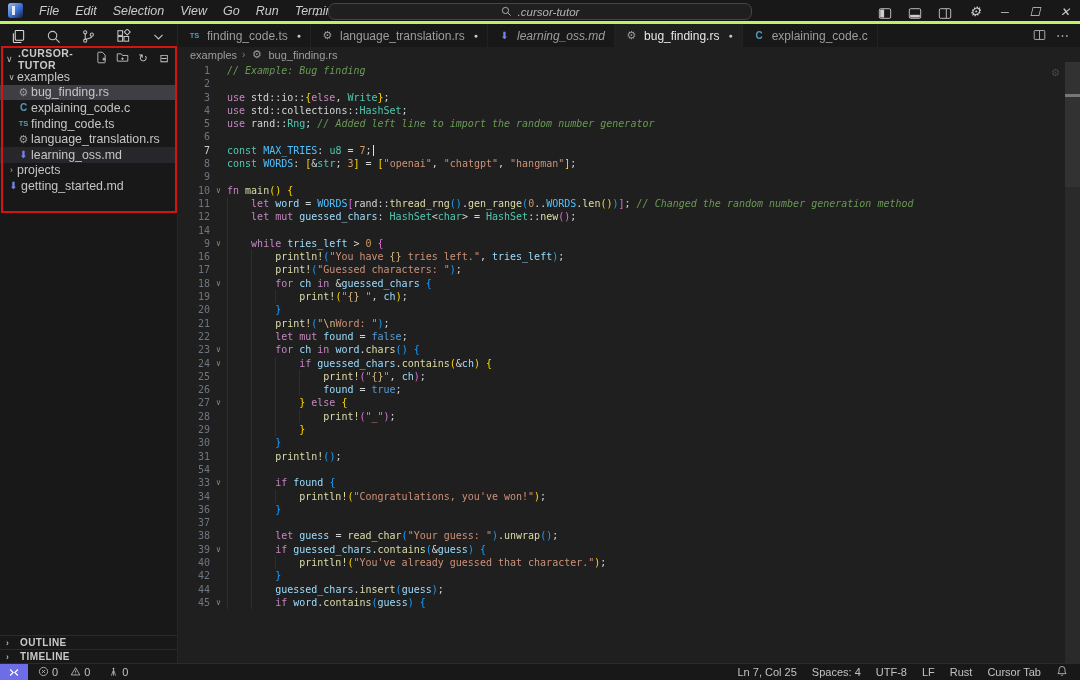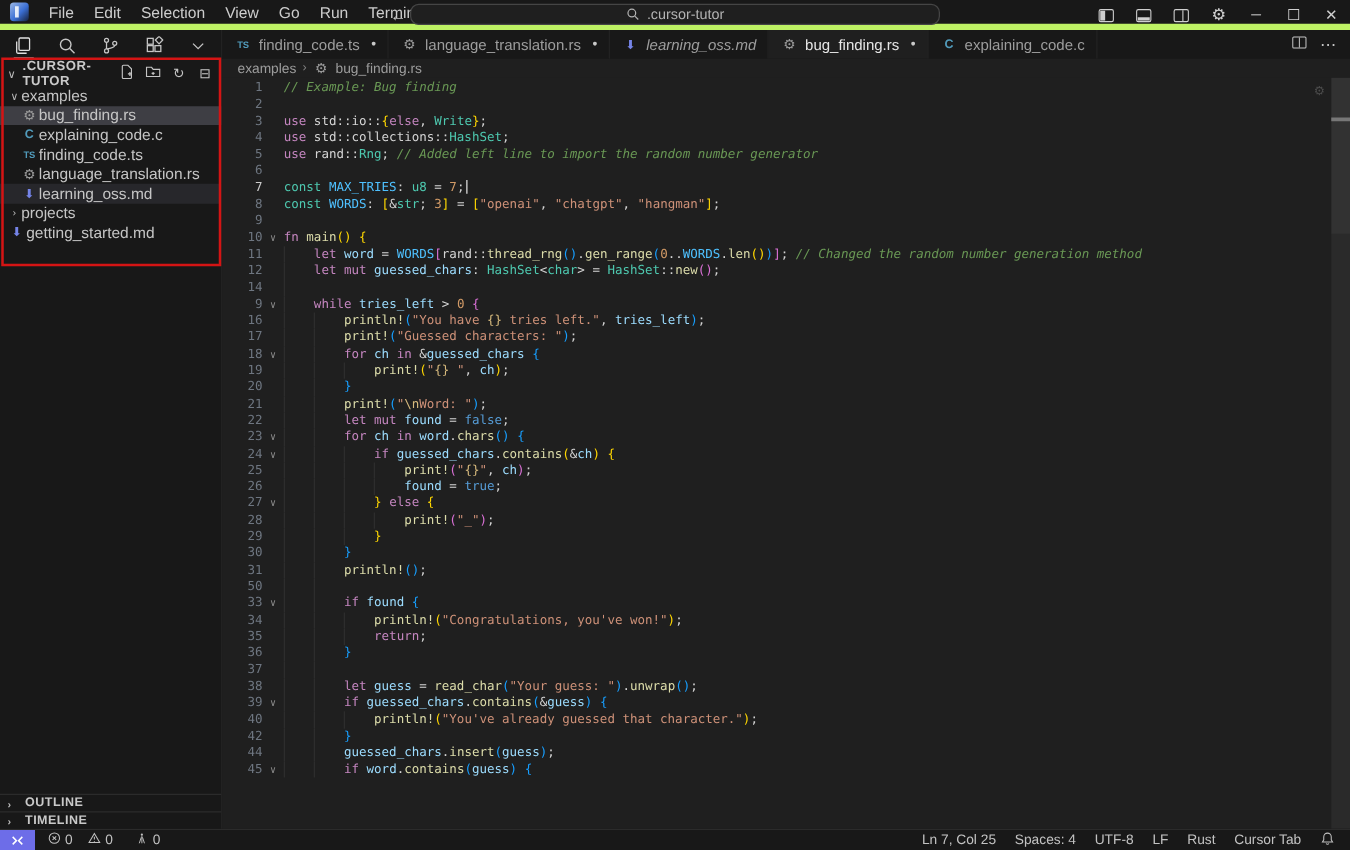--- a/index.html
+++ b/index.html
@@ -1,22 +1,22 @@
 <!DOCTYPE html>
 <html><head>
 <meta charset="utf-8">
 <style>
   * { margin:0; padding:0; box-sizing:border-box; }
   html,body { width:1080px; height:680px; overflow:hidden; background:#181818;
     font-family:"Liberation Sans", sans-serif; -webkit-font-smoothing:antialiased; }
   .screen { position:relative; width:1080px; height:680px; background:#181818; color:#cccccc; }
 
   
-  .titlebar { position:relative; height:24px; background:#181818; border-bottom:5px solid #bef264;
-    display:flex; align-items:center; }
+  .titlebar { position:relative; height:24px; background:#181818; border-bottom:3px solid #bef264;
+    display:flex; align-items:center;font-style:italic; }
   .logo { width:15px; height:15px; margin:0 8px 0 8px; border-radius:3px;
     background:linear-gradient(135deg,#9db9e8,#3b6fd4 55%,#16203a); position:relative; }
   .logo:after { content:""; position:absolute; left:4px; top:3px; width:3px; height:9px; background:rgba(255,255,255,.85); }
   .menus { display:flex; }
   .menu-item { font-size:12.5px; color:#cccccc; padding:0 8px; height:24px; line-height:24px; cursor:default; }
   .navarrows { position:absolute; left:312px; top:0; height:24px; display:flex; align-items:center; gap:12px;
     font-size:13px; }
   .nav-back { color:#c5c5c5; } .nav-fwd { color:#6a6a6a; }
   .searchbox { position:absolute; left:50%; top:3px; transform:translateX(-50%);
     width:424px; height:17px; background:#1f1f1f; border:1px solid #454545; border-radius:7px;
@@ -321,24 +321,23 @@
             <div class="cl"><span class="ln">22</span><span class="fold"></span><span class="txt"><i class="guide" style="left: 0ch;"></i><i class="guide" style="left: 4ch;"></i><span class="tk-pn">        </span><span class="tk-kw">let mut</span><span class="tk-vr"> found</span><span class="tk-pn"> = </span><span class="tk-bo">false</span><span class="tk-pn">;</span></span></div>
             <div class="cl"><span class="ln">23</span><span class="fold">∨</span><span class="txt"><i class="guide" style="left: 0ch;"></i><i class="guide" style="left: 4ch;"></i><span class="tk-pn">        </span><span class="tk-kw">for</span><span class="tk-vr"> ch</span><span class="tk-kw"> in</span><span class="tk-vr"> word</span><span class="tk-pn">.</span><span class="tk-fx">chars</span><span class="tk-b2">(</span><span class="tk-b2">)</span><span class="tk-pn"> </span><span class="tk-b2">{</span></span></div>
             <div class="cl"><span class="ln">24</span><span class="fold">∨</span><span class="txt"><i class="guide" style="left: 0ch;"></i><i class="guide" style="left: 4ch;"></i><i class="guide" style="left: 8ch;"></i><span class="tk-pn">            </span><span class="tk-kw">if</span><span class="tk-vr"> guessed_chars</span><span class="tk-pn">.</span><span class="tk-fx">contains</span><span class="tk-b0">(</span><span class="tk-pn">&amp;</span><span class="tk-vr">ch</span><span class="tk-b0">)</span><span class="tk-pn"> </span><span class="tk-b0">{</span></span></div>
             <div class="cl"><span class="ln">25</span><span class="fold"></span><span class="txt"><i class="guide" style="left: 0ch;"></i><i class="guide" style="left: 4ch;"></i><i class="guide" style="left: 8ch;"></i><i class="guide" style="left: 12ch;"></i><span class="tk-pn">                </span><span class="tk-fx">print!</span><span class="tk-b1">(</span><span class="tk-st">"</span><span class="tk-es">{}</span><span class="tk-st">"</span><span class="tk-pn">, </span><span class="tk-vr">ch</span><span class="tk-b1">)</span><span class="tk-pn">;</span></span></div>
             <div class="cl"><span class="ln">26</span><span class="fold"></span><span class="txt"><i class="guide" style="left: 0ch;"></i><i class="guide" style="left: 4ch;"></i><i class="guide" style="left: 8ch;"></i><i class="guide" style="left: 12ch;"></i><span class="tk-pn">                </span><span class="tk-vr">found</span><span class="tk-pn"> = </span><span class="tk-bo">true</span><span class="tk-pn">;</span></span></div>
             <div class="cl"><span class="ln">27</span><span class="fold">∨</span><span class="txt"><i class="guide" style="left: 0ch;"></i><i class="guide" style="left: 4ch;"></i><i class="guide" style="left: 8ch;"></i><span class="tk-pn">            </span><span class="tk-b0">}</span><span class="tk-kw"> else</span><span class="tk-pn"> </span><span class="tk-b0">{</span></span></div>
             <div class="cl"><span class="ln">28</span><span class="fold"></span><span class="txt"><i class="guide" style="left: 0ch;"></i><i class="guide" style="left: 4ch;"></i><i class="guide" style="left: 8ch;"></i><i class="guide" style="left: 12ch;"></i><span class="tk-pn">                </span><span class="tk-fx">print!</span><span class="tk-b1">(</span><span class="tk-st">"_"</span><span class="tk-b1">)</span><span class="tk-pn">;</span></span></div>
             <div class="cl"><span class="ln">29</span><span class="fold"></span><span class="txt"><i class="guide" style="left: 0ch;"></i><i class="guide" style="left: 4ch;"></i><i class="guide" style="left: 8ch;"></i><span class="tk-pn">            </span><span class="tk-b0">}</span></span></div>
             <div class="cl"><span class="ln">30</span><span class="fold"></span><span class="txt"><i class="guide" style="left: 0ch;"></i><i class="guide" style="left: 4ch;"></i><span class="tk-pn">        </span><span class="tk-b2">}</span></span></div>
             <div class="cl"><span class="ln">31</span><span class="fold"></span><span class="txt"><i class="guide" style="left: 0ch;"></i><i class="guide" style="left: 4ch;"></i><span class="tk-pn">        </span><span class="tk-fx">println!</span><span class="tk-b2">(</span><span class="tk-b2">)</span><span class="tk-pn">;</span></span></div>
-            <div class="cl"><span class="ln">50</span><span class="fold"></span><span class="txt"><i class="guide" style="left: 0ch;"></i><i class="guide" style="left: 4ch;"></i></span></div>
+            <div class="cl"><span class="ln">54</span><span class="fold"></span><span class="txt"><i class="guide" style="left: 0ch;"></i><i class="guide" style="left: 4ch;"></i></span></div>
             <div class="cl"><span class="ln">33</span><span class="fold">∨</span><span class="txt"><i class="guide" style="left: 0ch;"></i><i class="guide" style="left: 4ch;"></i><span class="tk-pn">        </span><span class="tk-kw">if</span><span class="tk-vr"> found</span><span class="tk-pn"> </span><span class="tk-b2">{</span></span></div>
             <div class="cl"><span class="ln">34</span><span class="fold"></span><span class="txt"><i class="guide" style="left: 0ch;"></i><i class="guide" style="left: 4ch;"></i><i class="guide" style="left: 8ch;"></i><span class="tk-pn">            </span><span class="tk-fx">println!</span><span class="tk-b0">(</span><span class="tk-st">"Congratulations, you've won!"</span><span class="tk-b0">)</span><span class="tk-pn">;</span></span></div>
-            <div class="cl"><span class="ln">35</span><span class="fold"></span><span class="txt"><i class="guide" style="left: 0ch;"></i><i class="guide" style="left: 4ch;"></i><i class="guide" style="left: 8ch;"></i><span class="tk-pn">            </span><span class="tk-kw">return</span><span class="tk-pn">;</span></span></div>
             <div class="cl"><span class="ln">36</span><span class="fold"></span><span class="txt"><i class="guide" style="left: 0ch;"></i><i class="guide" style="left: 4ch;"></i><span class="tk-pn">        </span><span class="tk-b2">}</span></span></div>
             <div class="cl"><span class="ln">37</span><span class="fold"></span><span class="txt"><i class="guide" style="left: 0ch;"></i><i class="guide" style="left: 4ch;"></i></span></div>
             <div class="cl"><span class="ln">38</span><span class="fold"></span><span class="txt"><i class="guide" style="left: 0ch;"></i><i class="guide" style="left: 4ch;"></i><span class="tk-pn">        </span><span class="tk-kw">let</span><span class="tk-vr"> guess</span><span class="tk-pn"> = </span><span class="tk-fx">read_char</span><span class="tk-b2">(</span><span class="tk-st">"Your guess: "</span><span class="tk-b2">)</span><span class="tk-pn">.</span><span class="tk-fx">unwrap</span><span class="tk-b2">(</span><span class="tk-b2">)</span><span class="tk-pn">;</span></span></div>
             <div class="cl"><span class="ln">39</span><span class="fold">∨</span><span class="txt"><i class="guide" style="left: 0ch;"></i><i class="guide" style="left: 4ch;"></i><span class="tk-pn">        </span><span class="tk-kw">if</span><span class="tk-vr"> guessed_chars</span><span class="tk-pn">.</span><span class="tk-fx">contains</span><span class="tk-b2">(</span><span class="tk-pn">&amp;</span><span class="tk-vr">guess</span><span class="tk-b2">)</span><span class="tk-pn"> </span><span class="tk-b2">{</span></span></div>
             <div class="cl"><span class="ln">40</span><span class="fold"></span><span class="txt"><i class="guide" style="left: 0ch;"></i><i class="guide" style="left: 4ch;"></i><i class="guide" style="left: 8ch;"></i><span class="tk-pn">            </span><span class="tk-fx">println!</span><span class="tk-b0">(</span><span class="tk-st">"You've already guessed that character."</span><span class="tk-b0">)</span><span class="tk-pn">;</span></span></div>
             <div class="cl"><span class="ln">42</span><span class="fold"></span><span class="txt"><i class="guide" style="left: 0ch;"></i><i class="guide" style="left: 4ch;"></i><span class="tk-pn">        </span><span class="tk-b2">}</span></span></div>
             <div class="cl"><span class="ln">44</span><span class="fold"></span><span class="txt"><i class="guide" style="left: 0ch;"></i><i class="guide" style="left: 4ch;"></i><span class="tk-pn">        </span><span class="tk-vr">guessed_chars</span><span class="tk-pn">.</span><span class="tk-fx">insert</span><span class="tk-b2">(</span><span class="tk-vr">guess</span><span class="tk-b2">)</span><span class="tk-pn">;</span></span></div>
             <div class="cl"><span class="ln">45</span><span class="fold">∨</span><span class="txt"><i class="guide" style="left: 0ch;"></i><i class="guide" style="left: 4ch;"></i><span class="tk-pn">        </span><span class="tk-kw">if</span><span class="tk-vr"> word</span><span class="tk-pn">.</span><span class="tk-fx">contains</span><span class="tk-b2">(</span><span class="tk-vr">guess</span><span class="tk-b2">)</span><span class="tk-pn"> </span><span class="tk-b2">{</span></span></div>
           </div>
         <span class="dim-gear">⚙</span>

